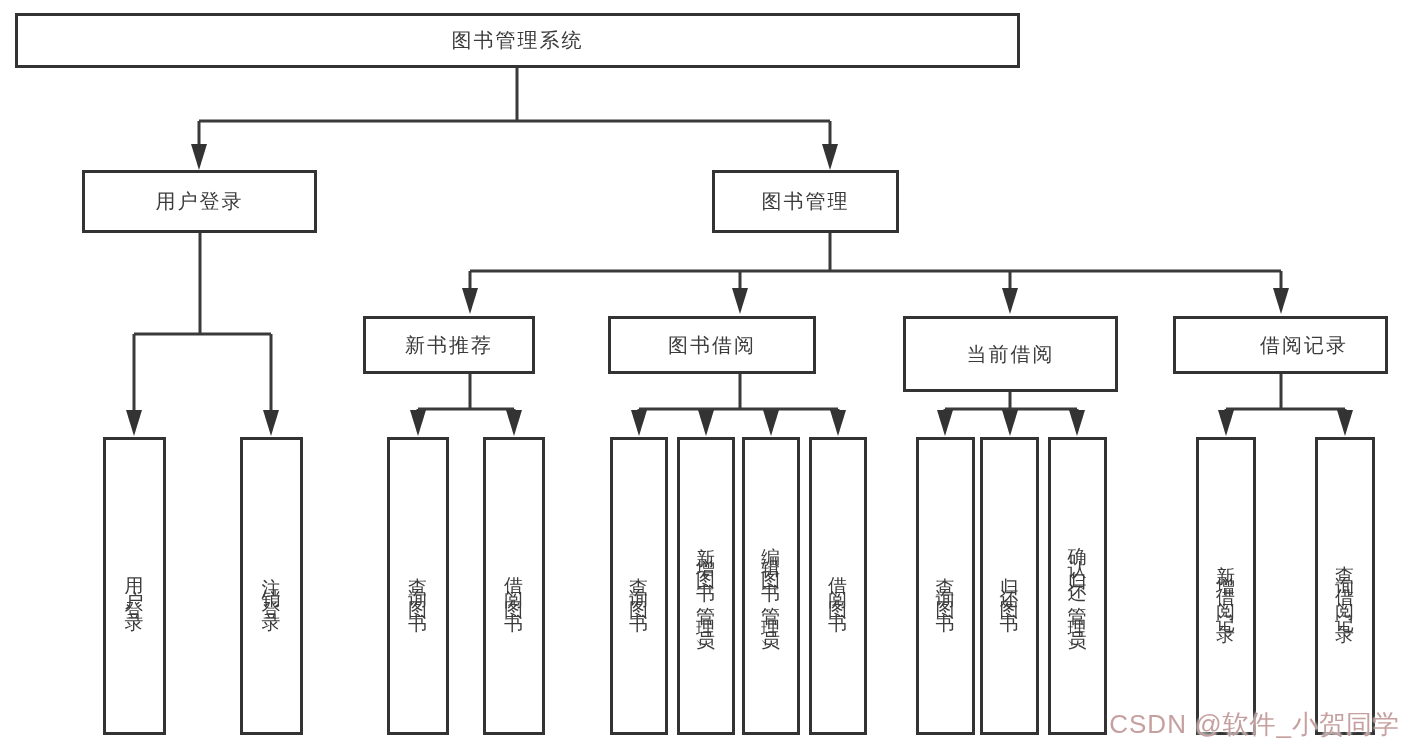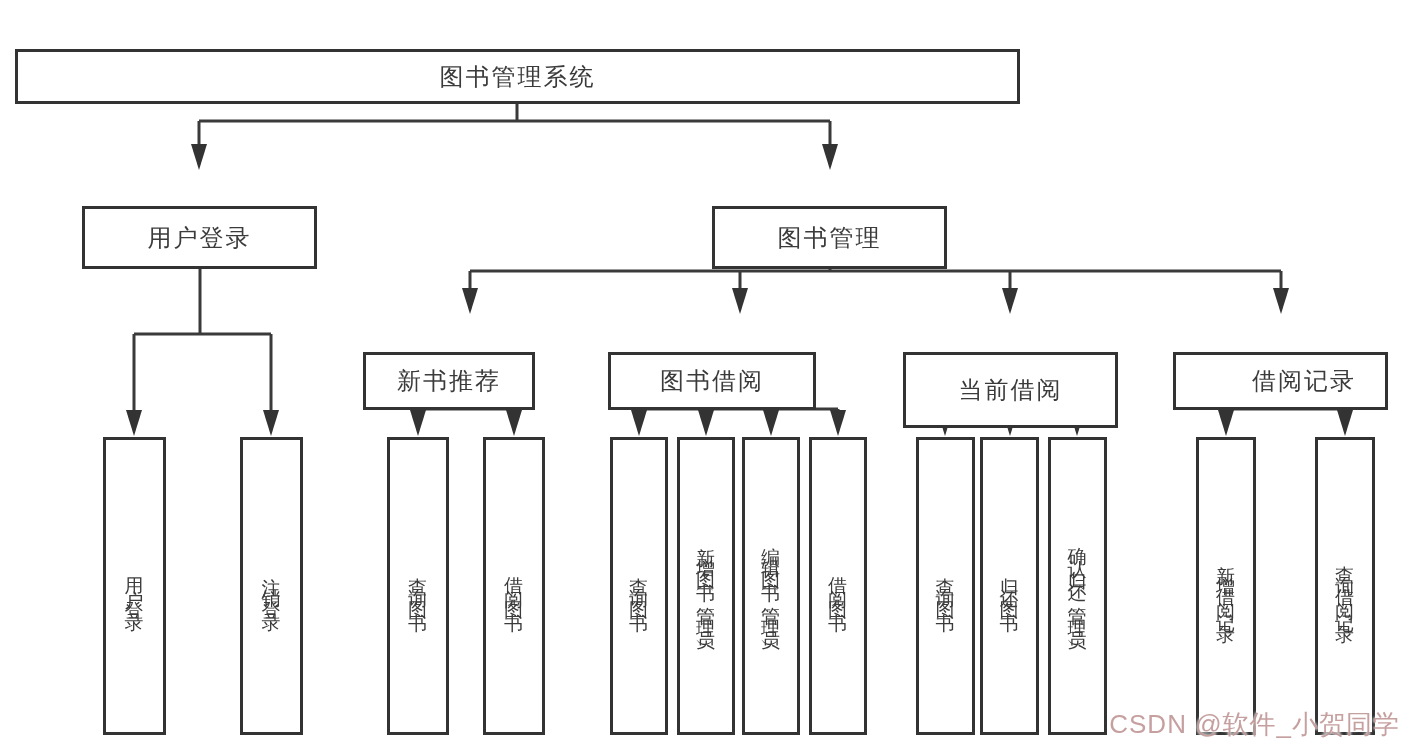--- a/index.html
+++ b/index.html
@@ -8,23 +8,22 @@
     width:1405px;height:747px;
     background:#ffffff;
     font-family:"Liberation Sans","DejaVu Sans",sans-serif;
     overflow:hidden;
   }
   .wires{position:absolute;left:0;top:0;z-index:1;}
   .node{
     position:absolute;z-index:2;
     border:3px solid #333333;background:#ffffff;box-sizing:border-box;
     display:flex;align-items:center;justify-content:center;
-    font-size:24px;color:#3b3b3b;letter-spacing:2px;
+    font-size:20px;color:#3b3b3b;letter-spacing:2px;
     white-space:nowrap;
-    margin-top:36px;
   }
   .leaf{
     position:absolute;z-index:2;top:437px;height:298px;
     border:3px solid #333333;background:#ffffff;box-sizing:border-box;
     display:flex;align-items:center;justify-content:center;
     writing-mode:vertical-rl;text-orientation:mixed;
     font-size:19px;color:#3b3b3b;letter-spacing:12px;
     line-height:1;
   }
   .watermark{
@@ -79,21 +78,21 @@
     </g>
   </svg>
 
   <div class="node" style="left:15px;top:13px;width:1005px;height:55px;">
     <span>图书管理系统</span>
   </div>
 
   <div class="node" style="left:82px;top:170px;width:235px;height:63px;">
     <span>用户登录</span>
   </div>
-  <div class="node" style="left:712px;top:170px;width:235px;height:63px;">
+  <div class="node" style="left:712px;top:170px;width:187px;height:63px;">
     <span>图书管理</span>
   </div>
 
   <div class="node" style="left:363px;top:316px;width:172px;height:58px;">
     <span>新书推荐</span>
   </div>
   <div class="node" style="left:608px;top:316px;width:208px;height:58px;">
     <span>图书借阅</span>
   </div>
   <div class="node" style="left:903px;top:316px;width:215px;height:76px;">

